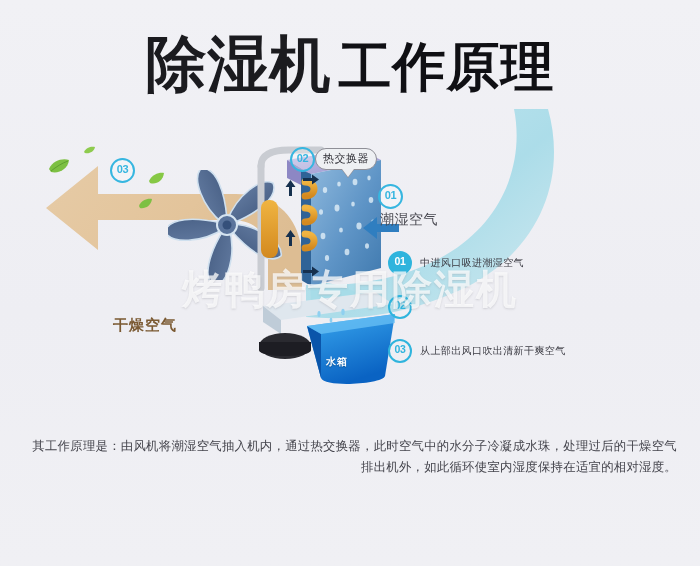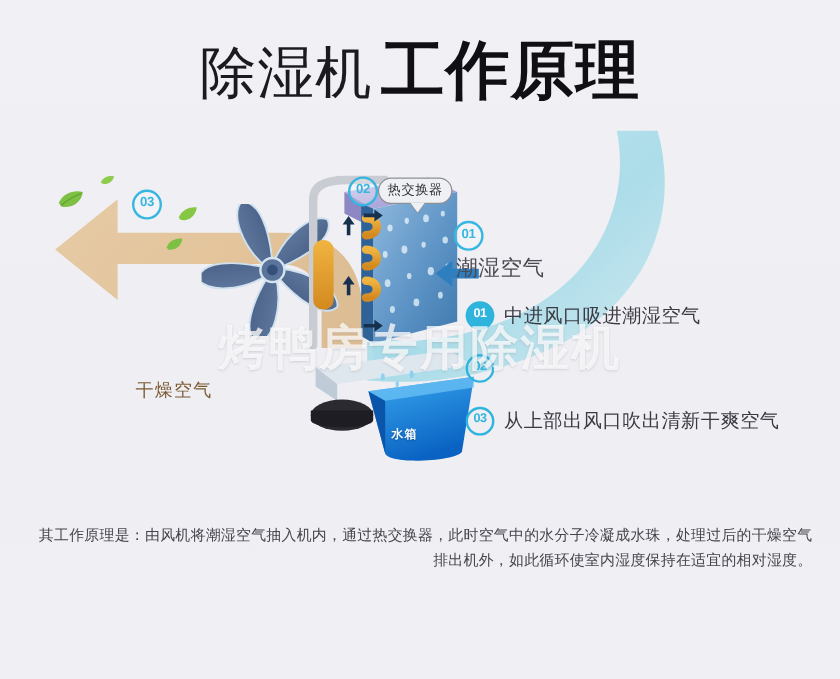--- a/index.html
+++ b/index.html
@@ -24,22 +24,22 @@
 
   
   .title-wrap {
     position: absolute;
     left: 0; right: 0;
     top: 24px;
     text-align: center;
     white-space: nowrap;
   }
   .title-a {
-    font-size: 47px;
-    font-weight: normal;
+    font-size: 61px;
+    font-weight: bold;
     color: #1b1b1f;
     letter-spacing: 1px;
     vertical-align: baseline;
   }
   .title-b {
     font-size: 53px;
     font-weight: bold;
     color: #101014;
     letter-spacing: 1px;
     margin-left: 7px;
@@ -64,21 +64,21 @@
   
   .dry-arrow {
     position: absolute;
     left: 40px; top: 50px;
     width: 300px; height: 140px;
   }
   .dry-label {
     position: absolute;
     left: 113px; top: 206px;
     font-size: 15px;
-    font-weight: normal;
+    font-weight: bold;
     color: #7b5a33;
     letter-spacing: 1px;
   }
 
   
   .leaf { position: absolute; }
 
   
   .fan {
     position: absolute;
@@ -131,21 +131,21 @@
     text-align: center;
     letter-spacing: -.3px;
     background: rgba(255,255,255,.25);
   }
   #badge-03-ill { left: 110px; top: 48px; }
   #badge-02-ill { left: 290px; top: 37px; }
   #badge-01-ill { left: 378px; top: 74px; }
 
   .air-label {
     position: absolute;
-    font-size: 18px;
+    font-size: 14px;
     color: #4a4a52;
     letter-spacing: .5px;
   }
   #label-humid { left: 380px; top: 101px; }
 
   .tank-label {
     position: absolute;
     left: 326px; top: 245px;
     font-size: 10px;
     font-weight: bold;
@@ -183,21 +183,21 @@
     border: 2px solid #2fb4dd;
     line-height: 17px;
   }
   .step-badge.hollow {
     background: transparent;
     color: #2fb4dd;
     border: 2px solid #2fb4dd;
     line-height: 17px;
   }
   .step-text {
-    font-size: 16px;
+    font-size: 10px;
     color: #3a3a42;
     letter-spacing: .4px;
     white-space: nowrap;
     text-align: right;
   }
 
   
   .watermark {
     position: absolute;
     left: 0; right: 0;

